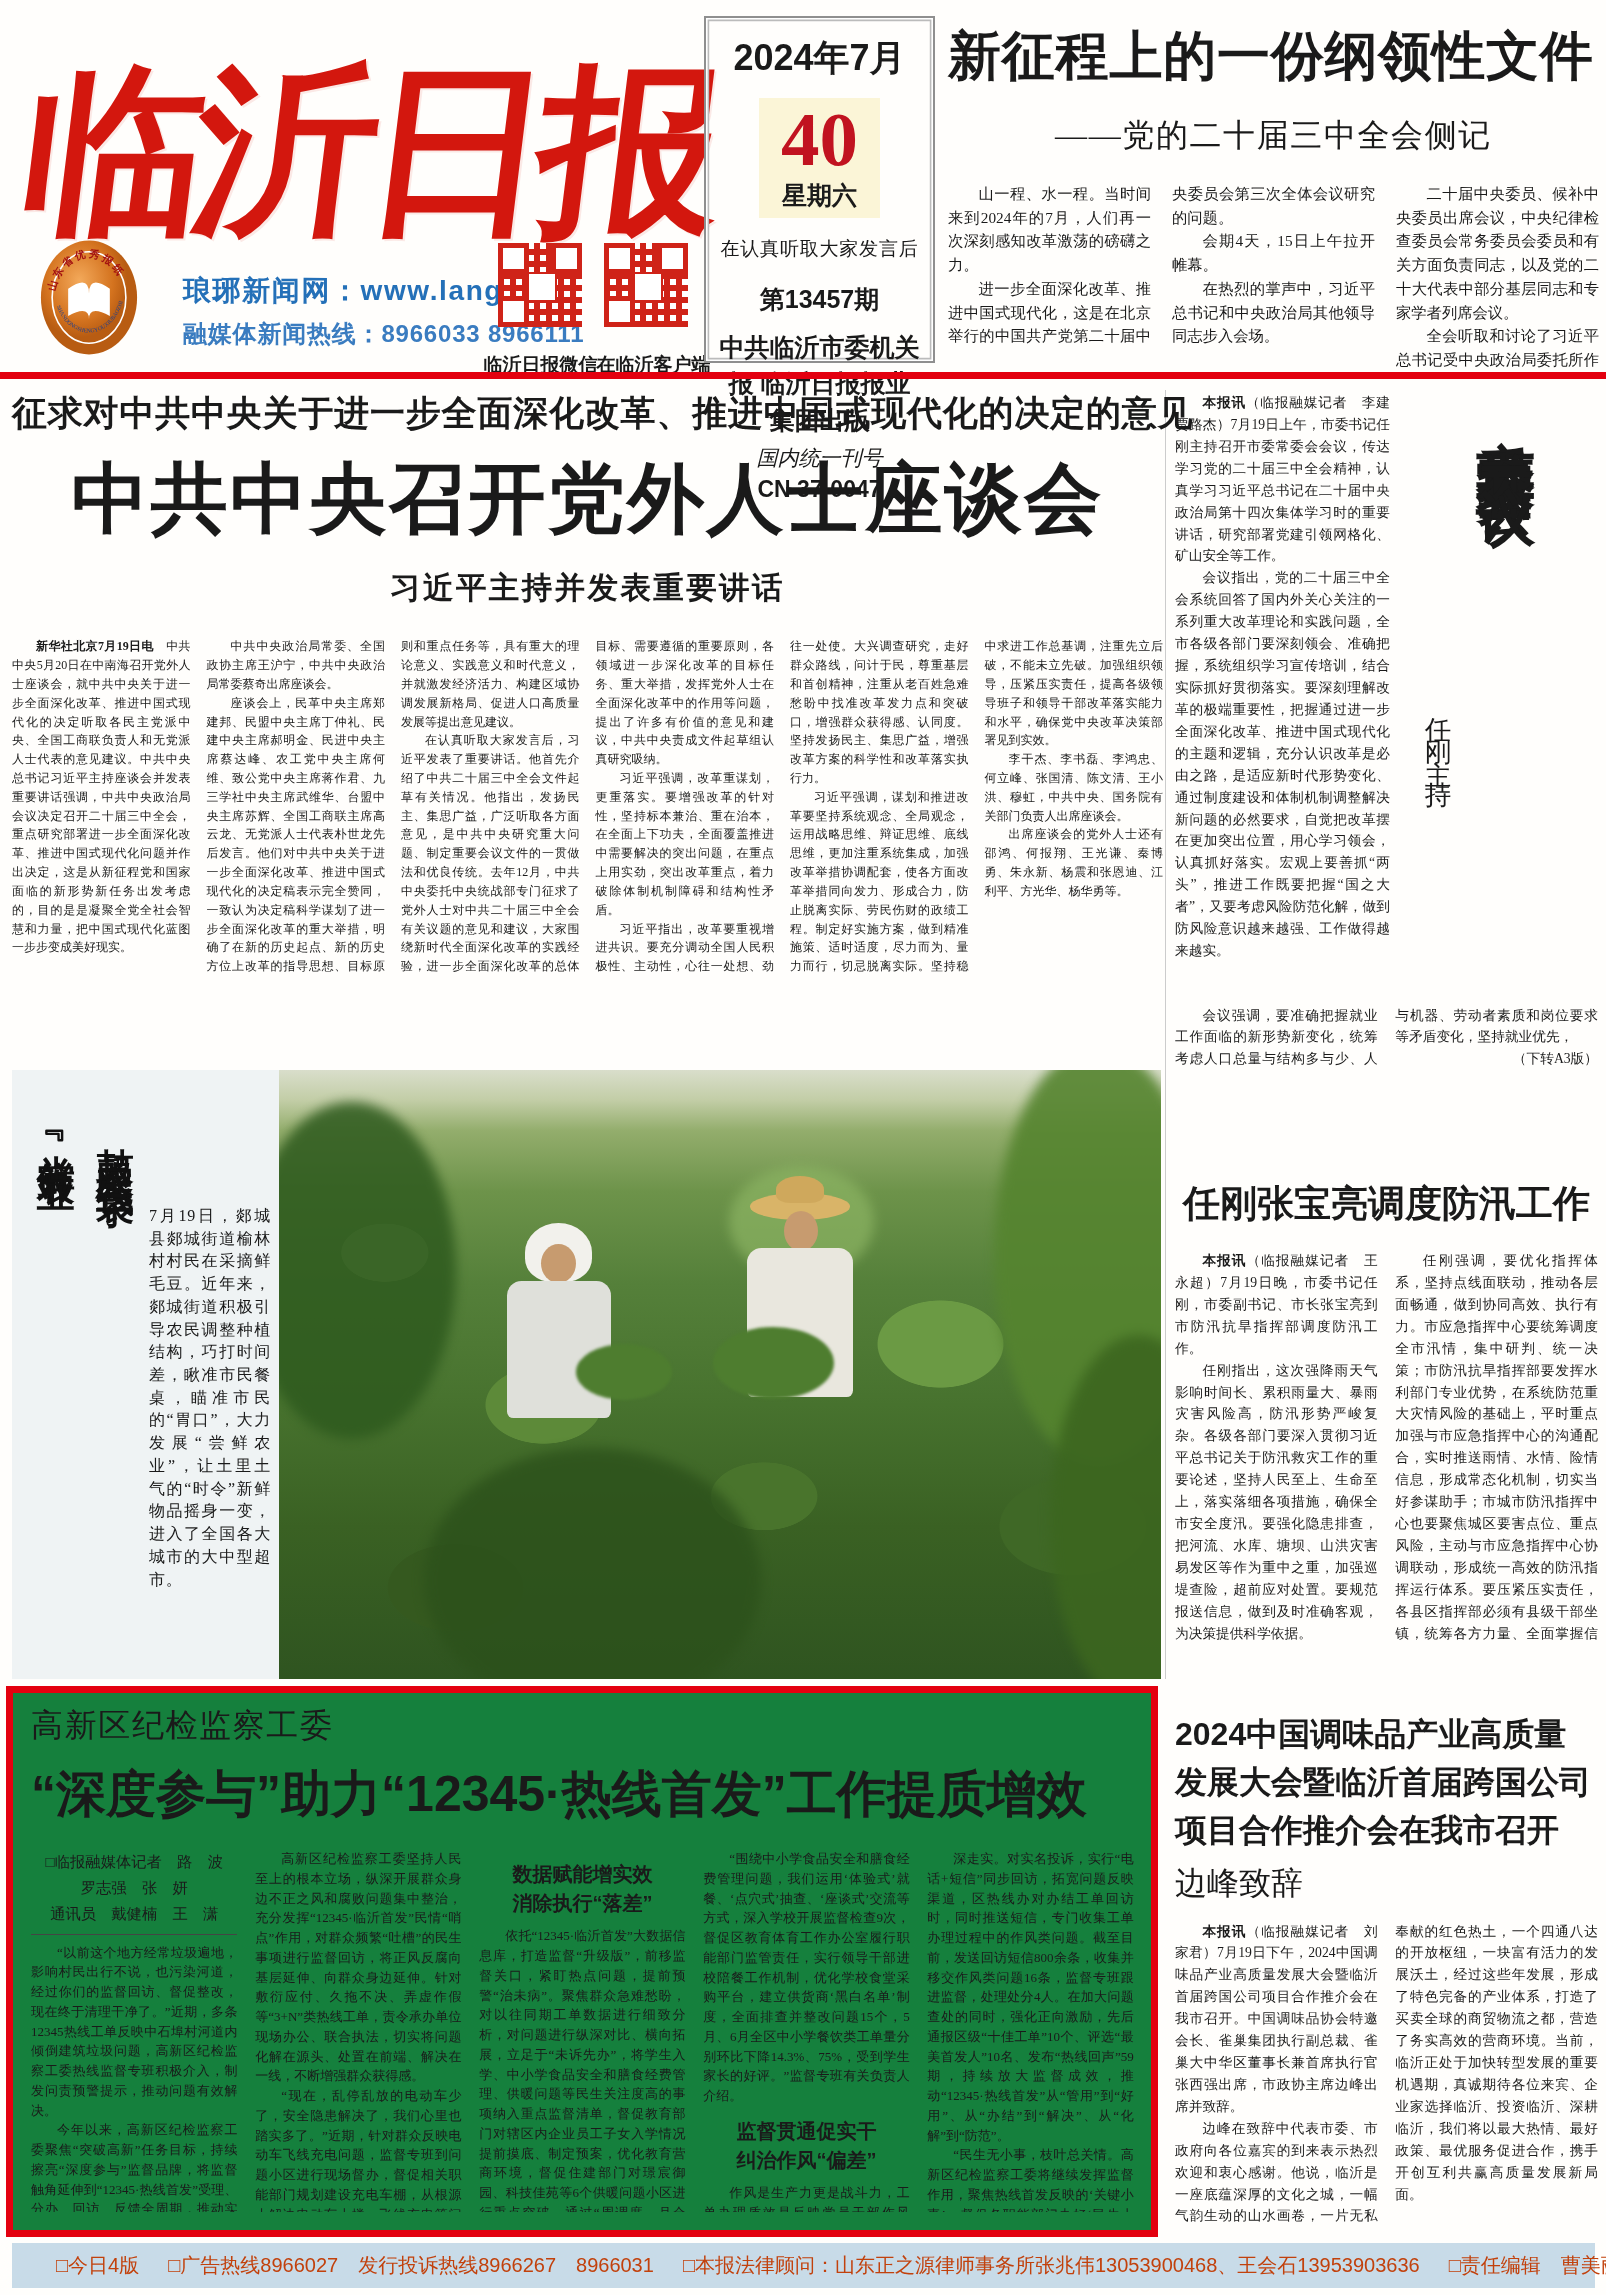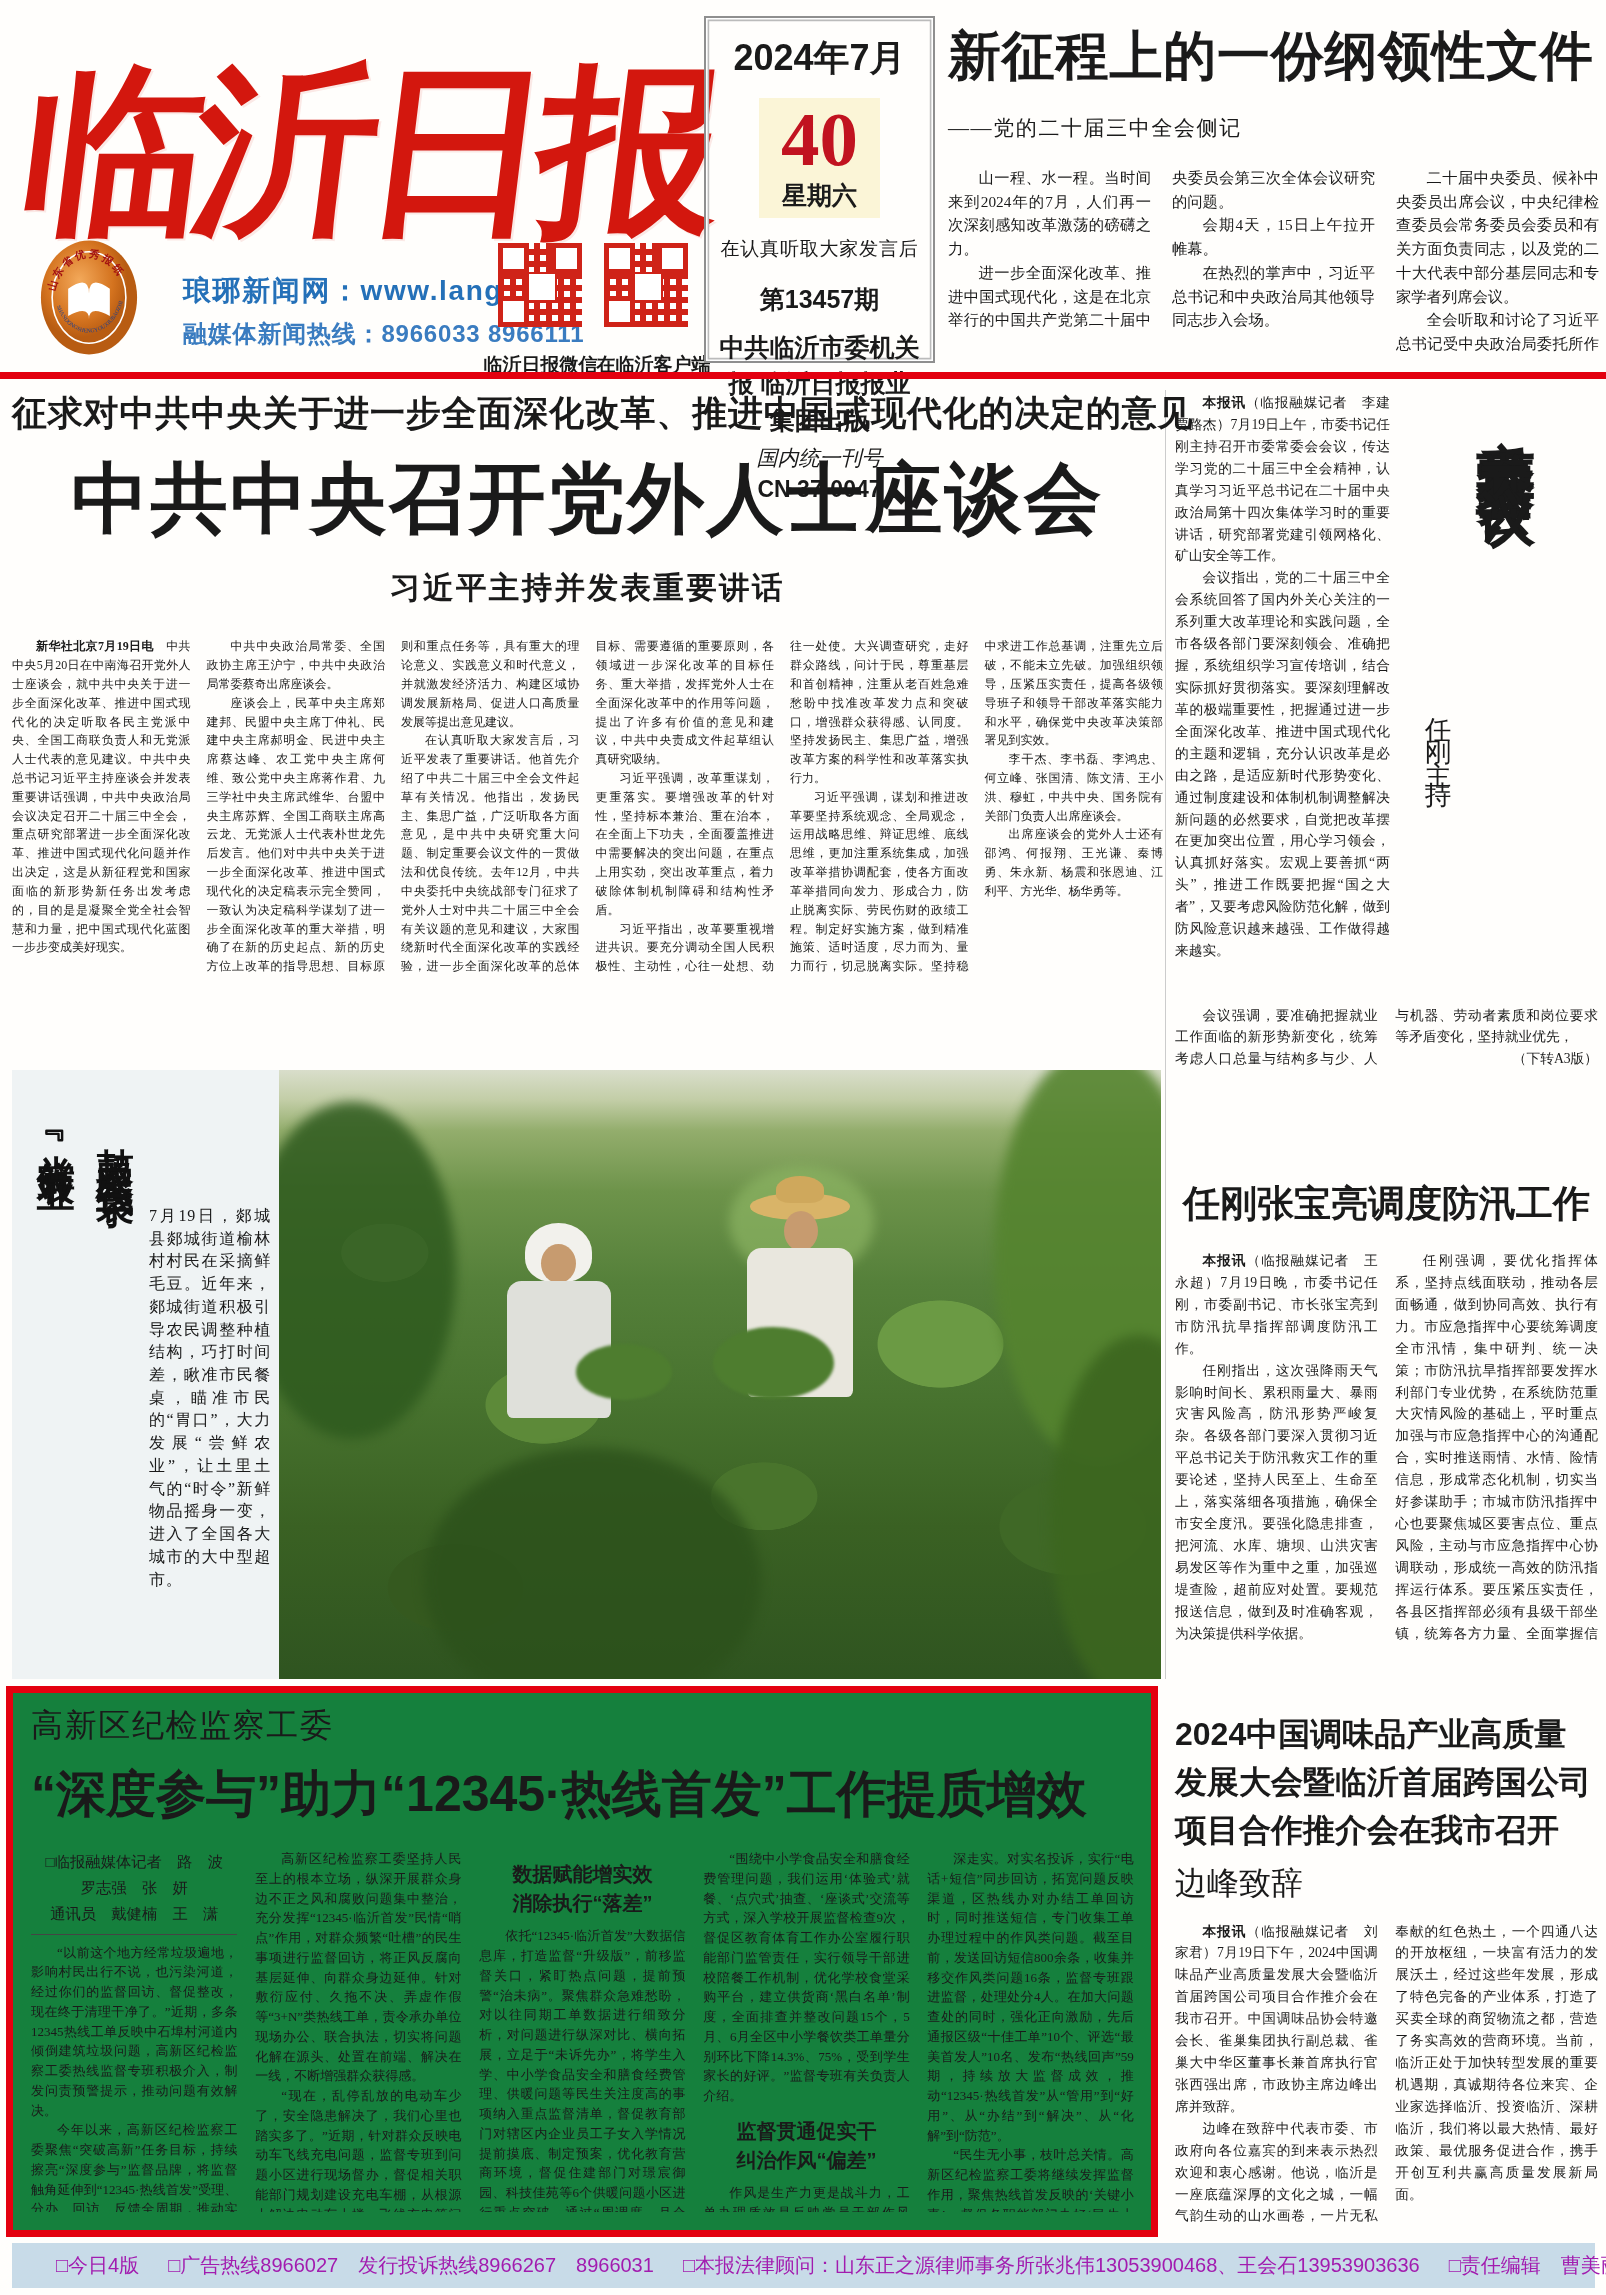--- a/index.html
+++ b/index.html
@@ -30,21 +30,21 @@
   .db-day{font-size:77px;line-height:80px;font-weight:bold;color:#c11320;font-family:"Liberation Serif",serif;}
   .db-week{font-size:25px;font-weight:bold;}
   .db-lunar{margin-top:17.7px;font-size:19px;letter-spacing:0.8px;}
   .db-issue{margin-top:21px;font-size:25px;font-weight:bold;}
   .db-organ{margin-top:13px;font-size:25px;font-weight:bold;line-height:1.45;text-align:center;}
   .db-cnlab{margin-top:6.4px;font-size:21px;font-style:italic;}
   .db-cn{margin-top:3.2px;font-size:23px;font-weight:bold;}
   
   .tr-art{left:948px;top:21px;width:651px;}
   .tr-h{font-size:53px;font-weight:bold;letter-spacing:0.8px;white-space:nowrap;}
-  .tr-sub{margin-top:21px;text-align:left;font-size:21px;letter-spacing:1.6px;}
+  .tr-sub{margin-top:21px;text-align:center;font-size:32px;letter-spacing:1.6px;}
   .tr-body{margin-top:24px;column-count:3;column-gap:21px;font-size:15.3px;line-height:1.55;text-align:justify;height:201px;overflow:hidden;}
   .tr-body p,.cols p{margin:0;text-indent:2em;}
   .jump{text-align:right !important;text-indent:0 !important;}
   
   .redline{left:0;top:372px;width:1607px;height:7.2px;background:#e3000f;}
   
   .lead{left:12px;top:390px;width:1151px;}
   .lead-kicker{font-size:35px;font-weight:bold;letter-spacing:0.8px;white-space:nowrap;}
   .lead-h{margin-top:11.2px;text-align:center;font-size:77px;font-weight:bold;letter-spacing:2.4px;white-space:nowrap;}
   .lead-sub{margin-top:16px;text-align:center;font-size:30.5px;font-weight:600;letter-spacing:2.4px;}
@@ -98,21 +98,21 @@
   .rb-h{margin-top:13px;font-size:50px;font-weight:bold;letter-spacing:0;white-space:nowrap;}
   .rb-cols{display:flex;gap:17.7px;margin-top:21px;height:363px;overflow:hidden;}
   .rb-col{flex:1;font-size:13px;line-height:1.52;text-align:justify;overflow:hidden;}
   .rb-col p{margin:0;text-indent:2em;}
   .rb-byline{font-size:15.3px;line-height:1.7;border-bottom:1.6px solid #444;padding-bottom:6.4px;margin-bottom:8px;}
   .rb-byline p{text-indent:0;text-align:center;margin:0;}
   .rb-subhead{margin:11.2px 0 8px;text-align:center;font-weight:bold;font-size:20px;line-height:1.45;font-family:"Liberation Sans",sans-serif;}
   .rb-subhead p{text-indent:0 !important;margin:0;}
   
   .footer{left:12px;top:2243px;width:1583px;height:45px;background:#c8dbe8;display:flex;align-items:center;
-     gap:29px;padding-left:44px;font-size:20px;color:#a21caf;}
+     gap:29px;padding-left:44px;font-size:20px;color:#c2410c;}
   .footer span{white-space:nowrap;}
 </style>
 </head>
 <body>
 
 <div id="page" data-name="newspaper-front-page">
 
   <div class="abs masthead-title" data-name="masthead-title">临沂日报</div>
 
   <div class="abs seal" data-name="award-seal-icon">

